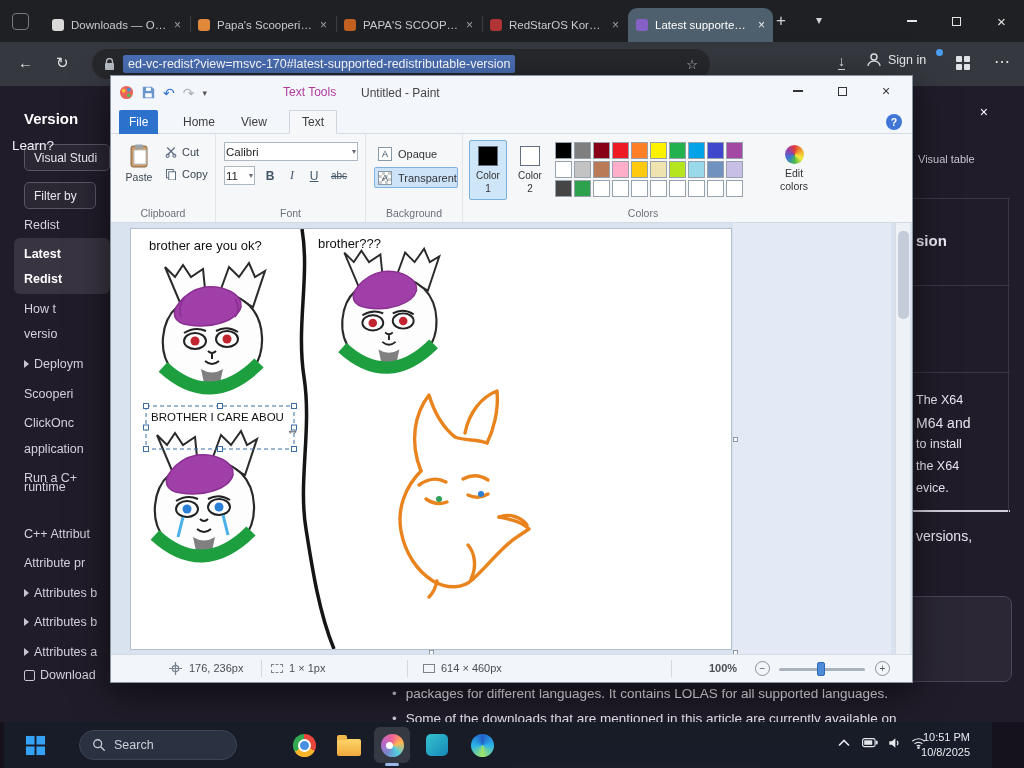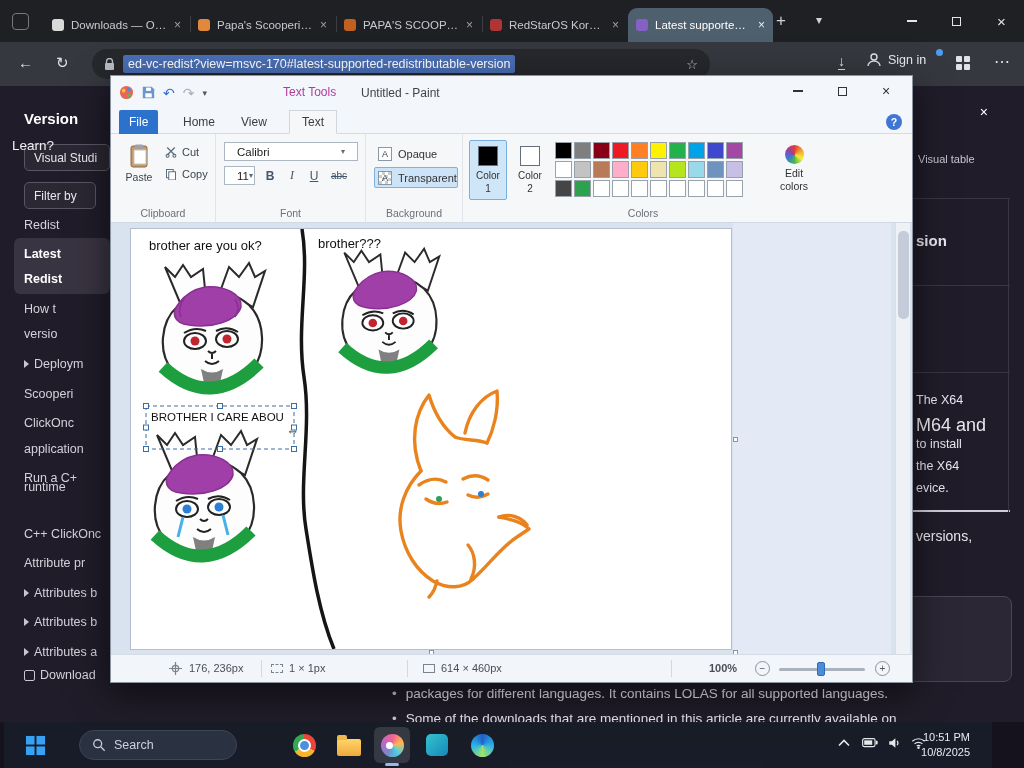--- a/index.html
+++ b/index.html
@@ -71,21 +71,21 @@
 .p-tabrow{position:absolute;top:34px;left:0;right:0;height:24px;background:#f3f6fb;border-bottom:1px solid #d4dbe3;}
 .ptab{position:absolute;top:0;height:24px;display:flex;align-items:center;justify-content:center;font-size:12px;color:#3c3c3c;padding:0 10px;}
 .ptab.file{left:8px;background:#2c71cc;color:#fff;border-radius:2px 2px 0 0;}
 .ptab.active{background:#f6f7f9;border:1px solid #cfd6de;border-bottom:1px solid #f6f7f9;}
 .p-help{position:absolute;right:10px;top:4px;width:16px;height:16px;border-radius:50%;background:#3f76d6;color:#fff;font-size:10.5px;font-weight:bold;display:flex;align-items:center;justify-content:center;}
 .p-ribbon{position:absolute;top:58px;left:0;right:0;height:89px;background:#f6f7f9;border-bottom:1px solid #d2d9e0;}
 .grp{position:absolute;top:0;height:88px;border-right:1px solid #e0e5eb;}
 .grp-label{position:absolute;bottom:3px;width:100%;text-align:center;font-size:10.5px;color:#6a7078;}
 .paste-btn{position:absolute;left:8px;top:6px;width:40px;height:60px;display:flex;flex-direction:column;align-items:center;gap:3px;font-size:10.5px;color:#3c4650;padding-top:4px;}
 .small-btn{position:absolute;display:flex;align-items:center;gap:5px;font-size:11px;color:#3c4650;}
-.combo{position:absolute;background:#fff;border:1px solid #abb7c2;font-size:11.5px;color:#222;display:flex;align-items:center;padding:0 12px;justify-content:space-between;}
+.combo{position:absolute;background:#fff;border:1px solid #abb7c2;font-size:11.5px;color:#222;display:flex;align-items:center;padding:0 1px;justify-content:space-between;}
 .combo .cc{font-size:8px;color:#667;}
 .fmt{position:absolute;top:32px;width:20px;height:19px;display:flex;align-items:center;justify-content:center;font-size:12px;color:#44566a;border:1px solid transparent;}
 .fmt.b{font-weight:bold;}
 .fmt.i{font-style:italic;font-family:"Liberation Serif",serif;}
 .fmt.u{text-decoration:underline;}
 .fmt.s{text-decoration:line-through;font-size:10px;width:26px;}
 .bg-btn{position:absolute;left:8px;width:84px;height:21px;display:flex;align-items:center;gap:6px;font-size:11px;color:#333;padding:0 3px;border:1px solid transparent;border-radius:2px;}
 .bg-btn.selected{background:#cde3f8;border-color:#7fb0e0;}
 .abg{width:14px;height:14px;border:1px solid #8a98a6;background:#fff;font-size:9px;display:flex;align-items:center;justify-content:center;color:#345;flex:none;}
 .abg.checker{background-image:linear-gradient(45deg,#ccc 25%,transparent 25%,transparent 75%,#ccc 75%),linear-gradient(45deg,#ccc 25%,#fff 25%,#fff 75%,#ccc 75%);background-size:6px 6px;background-position:0 0,3px 3px;}
@@ -172,21 +172,21 @@
   <div class="nl" style="top:353px;">
       <span>application</span>
     </div>
   <div class="nl" style="top:382px;">
       <span>Run a C+</span>
     </div>
   <div class="nl" style="top:391px;">
       <span>runtime</span>
     </div>
   <div class="nl" style="top:438px;">
-      <span>C++ ClickOnc</span>
+      <span>C++ Attribut</span>
     </div>
   <div class="nl" style="top:467px;">
       <span>Attribute pr</span>
     </div>
   <div class="nl" style="top:497px;">
       <span class="chev"></span>
       <span>Attributes b</span>
     </div>
   <div class="nl" style="top:526px;">
       <span class="chev"></span>
@@ -202,21 +202,21 @@
     </div>
 
   <div class="rt-frag" style="left:918px;top:67px;font-size:11px;color:#c9c6d2;">Visual table</div>
   <div class="rt-frag" style="left:916px;top:146px;font-size:15px;font-weight:bold;">sion</div>
   <div class="tbl-line" style="top:112px;"></div>
   <div class="tbl-line" style="top:199px;"></div>
   <div class="tbl-line" style="top:286px;"></div>
   <div class="tbl-line strong" style="top:424px;"></div>
   <div class="tbl-vline"></div>
   <div class="rt-frag" style="left:916px;top:307px;font-size:12.5px;">The X64</div>
-  <div class="rt-frag" style="left:916px;top:329px;font-size:18px;">M64 and</div>
+  <div class="rt-frag" style="left:916px;top:329px;font-size:14px;">M64 and</div>
   <div class="rt-frag" style="left:916px;top:351px;font-size:12.5px;">to install</div>
   <div class="rt-frag" style="left:916px;top:373px;font-size:12.5px;">the X64</div>
   <div class="rt-frag" style="left:916px;top:395px;font-size:12.5px;">evice.</div>
   <div class="rt-frag" style="left:916px;top:442px;font-size:14px;">versions,</div>
 
   <div class="fb-card"></div>
   <div class="fb-close">×</div>
   <div class="fb-text">Learn?</div>
 
   <div class="doc-bullet-line" style="top:600px;">

